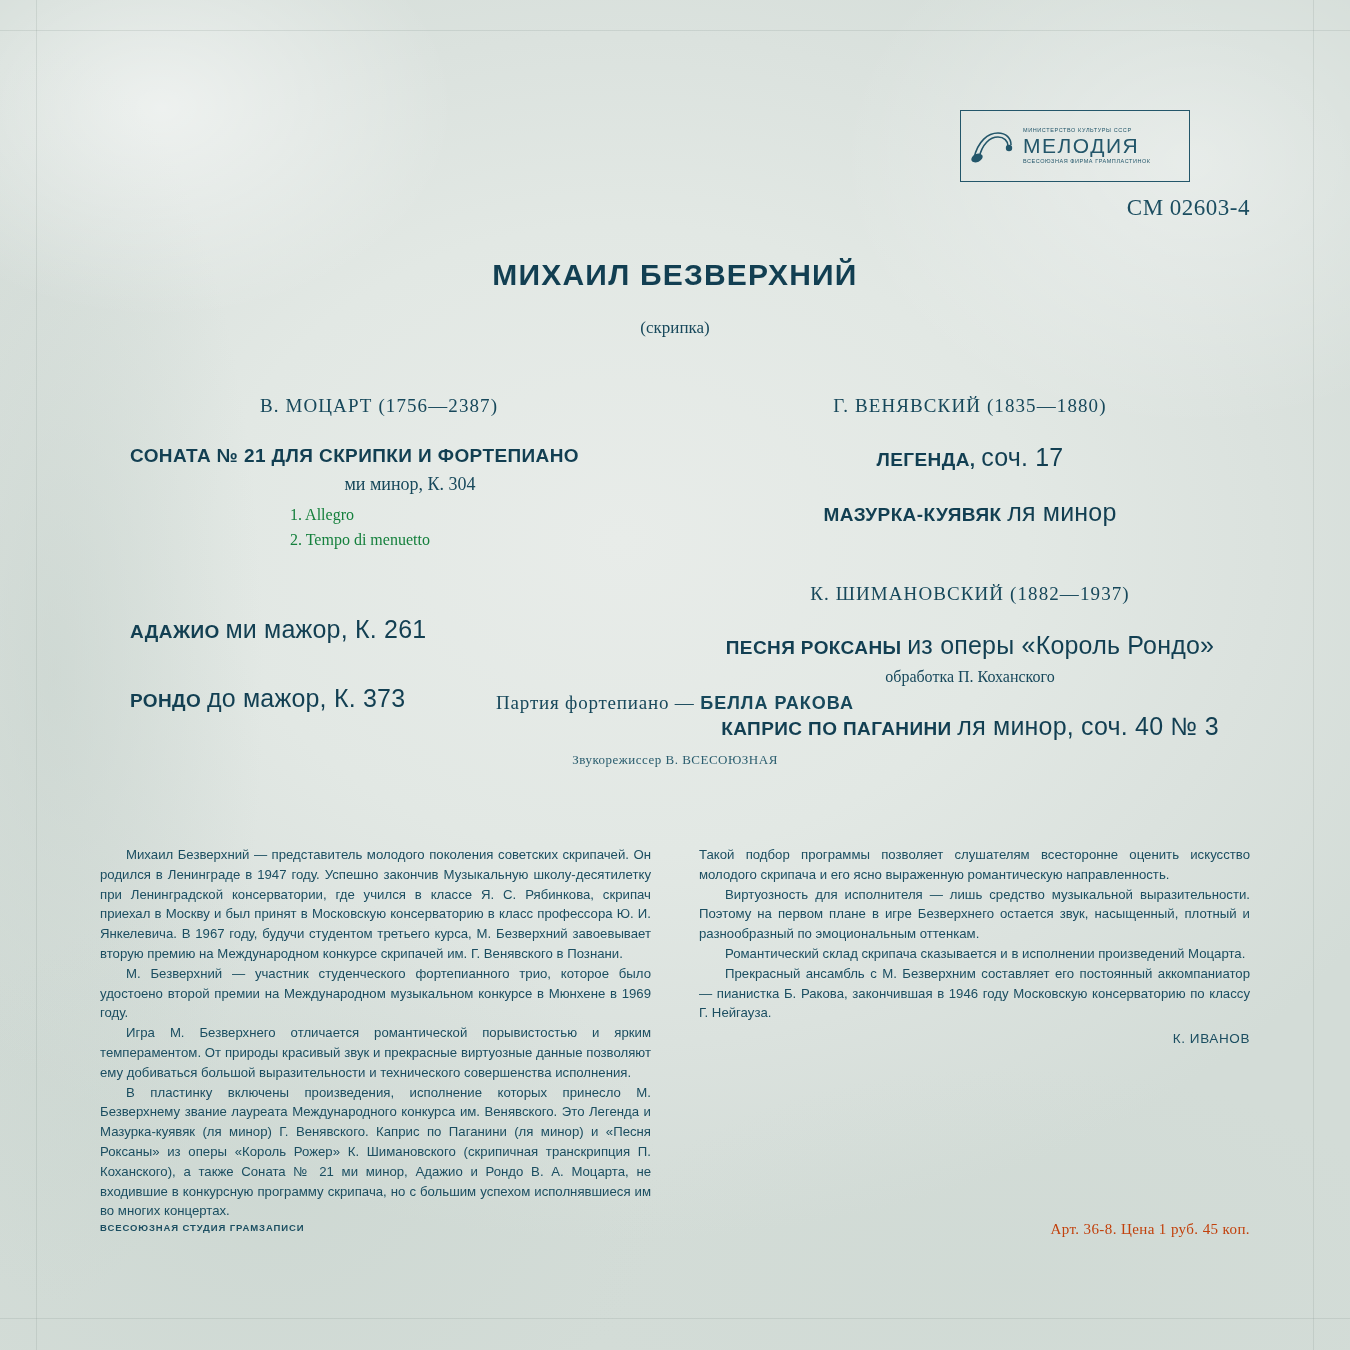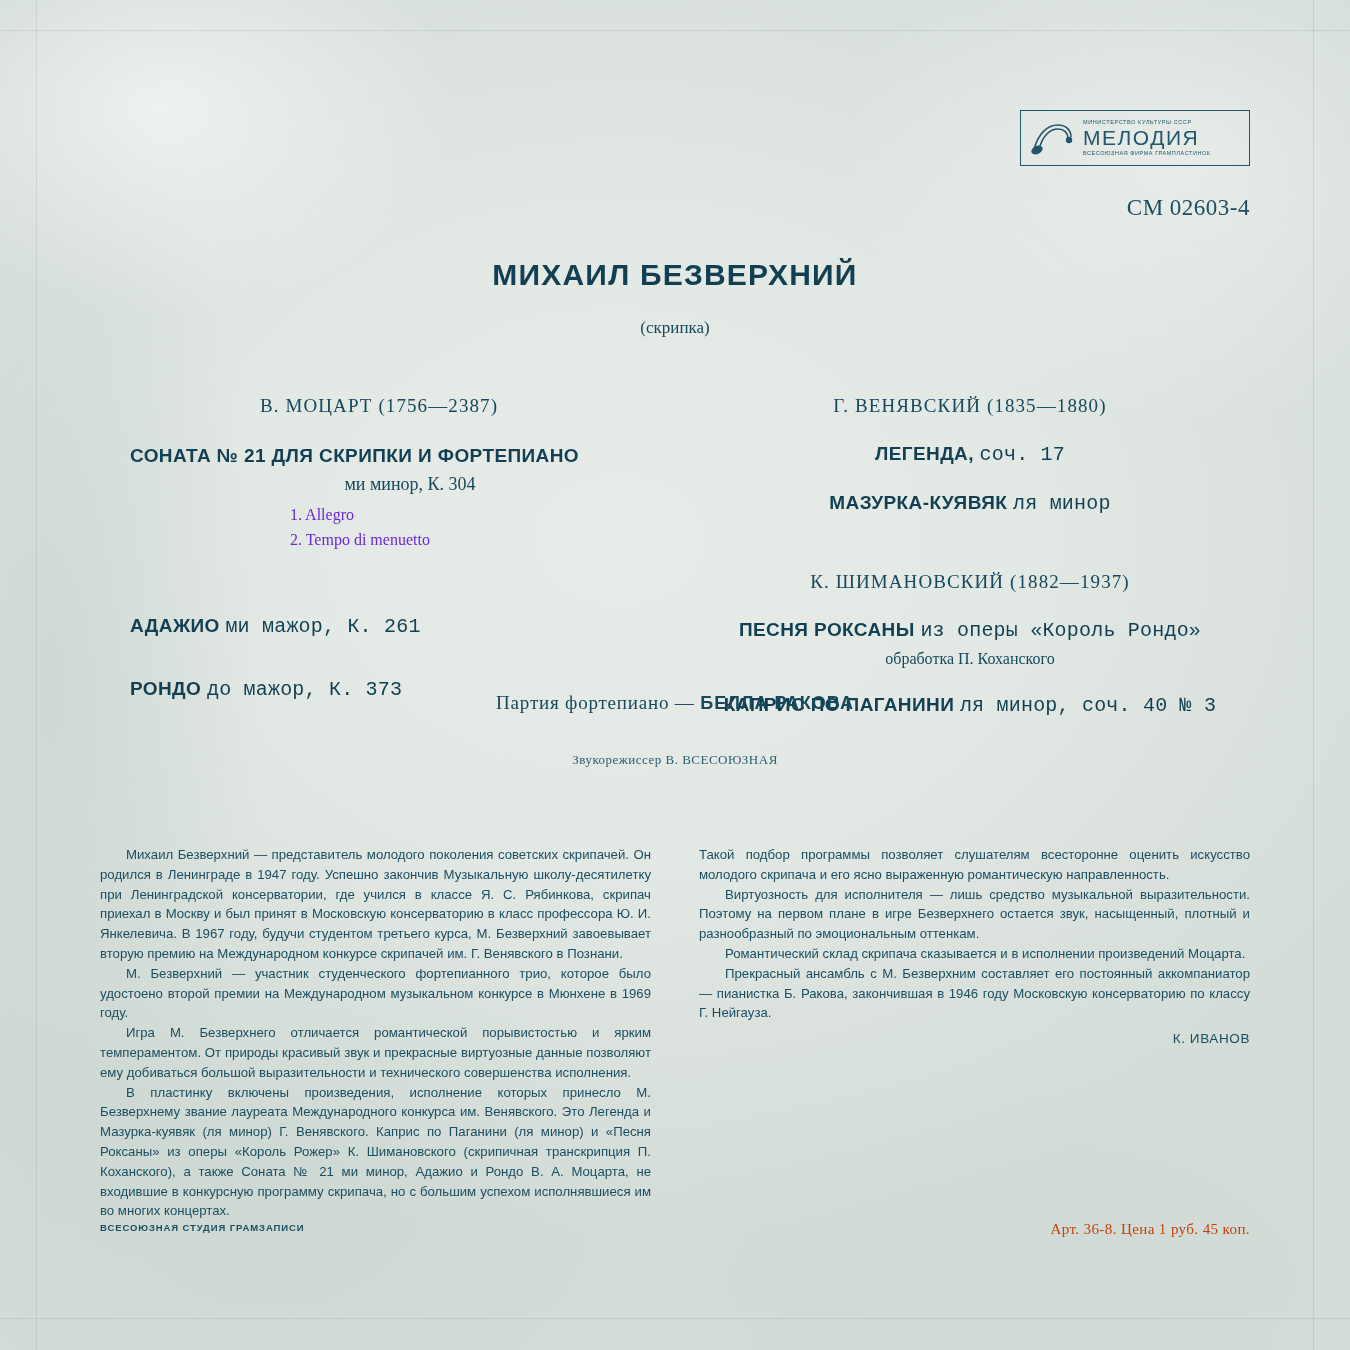--- a/index.html
+++ b/index.html
@@ -46,22 +46,22 @@
 
   #content {
     position: absolute;
     left: 0; top: 0;
     width: 1350px; height: 1350px;
   }
 
   
   .logo-box {
     position: absolute;
-    left: 1020px; top: 110px;
-    width: 230px; height: 56px;
+    left: 960px; top: 110px;
+    width: 230px; height: 72px;
     border: 1px solid #23566a;
     display: flex;
     align-items: center;
     padding: 0 6px;
     box-sizing: border-box;
   }
   .logo-mark {
     width: 50px; height: 40px;
     flex: 0 0 auto;
     display: flex; align-items: center; justify-content: center;
@@ -146,39 +146,39 @@
     margin-top: 26px;
   }
   .work-title {
     font-family: "Liberation Sans", sans-serif;
     font-weight: bold;
     font-size: 19px;
     letter-spacing: 0.4px;
     color: #123f52;
   }
   .work-title .reg {
-    font-family: Liberation Mono, monospace;
+    font-family: Liberation Sans, sans-serif;
     font-weight: normal;
-    font-size: 20px;
+    font-size: 25px;
     letter-spacing: 0.2px;
   }
   .work-sub {
     font-family: "Liberation Serif", serif;
     font-size: 18px;
     margin-top: 7px;
     color: #17485b;
   }
   .col-left .centered-sub { text-align: center; padding-left: 40px; }
   .movements {
     margin-top: 8px;
     padding-left: 160px;
     font-family: "Liberation Serif", serif;
     font-size: 16px;
     line-height: 1.55;
-    color: #6d28d9;
+    color: #15803d;
   }
   .left-work-1 { margin-top: 28px; }
   .left-work-2 { margin-top: 62px; }
   .left-work-3 { margin-top: 40px; }
   .right-block-2 { margin-top: 56px; }
   .arranger {
     font-family: "Liberation Serif", serif;
     font-size: 16px;
     margin-top: 8px;
     color: #17485b;

